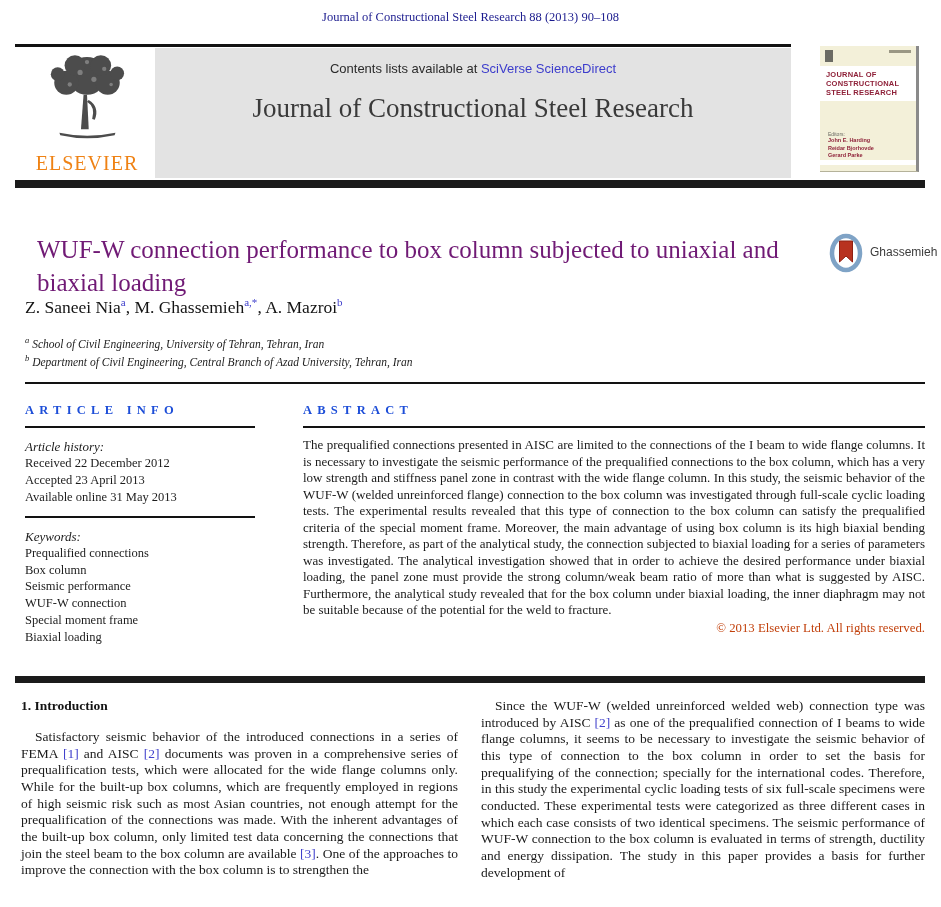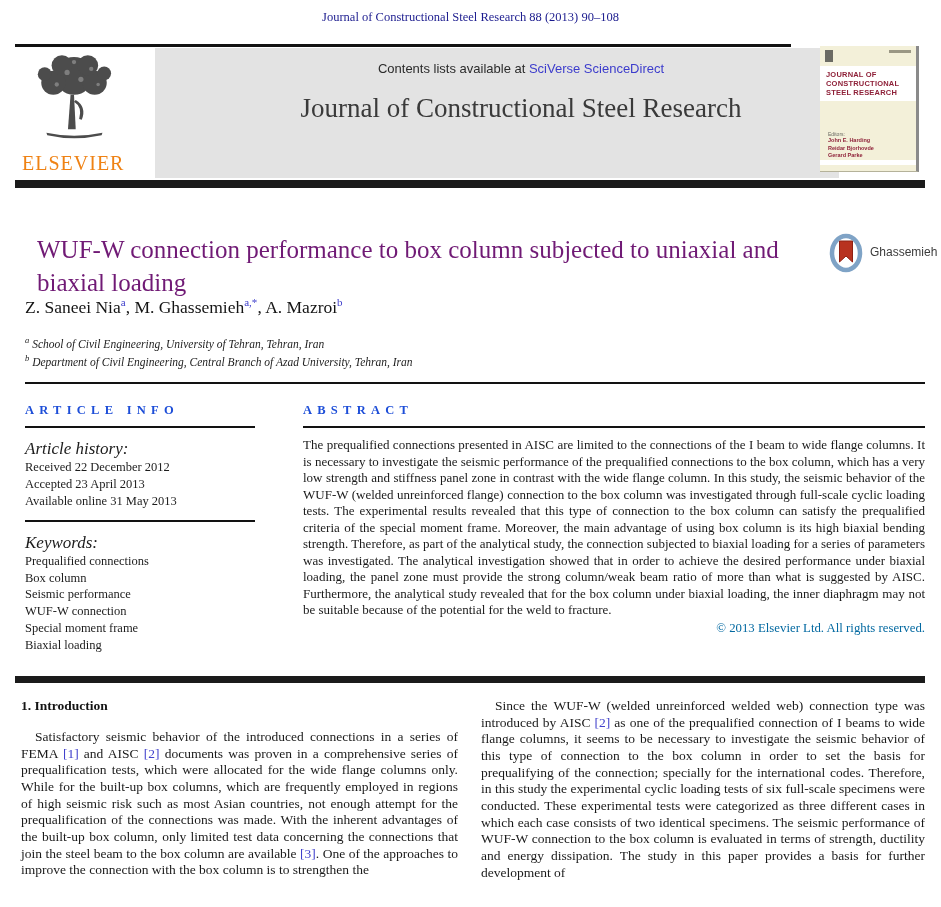--- a/index.html
+++ b/index.html
@@ -4,24 +4,24 @@
 <style>
   html,body{margin:0;padding:0;background:#ffffff;}
   body{width:941px;height:907px;overflow:hidden;font-family:"Liberation Serif",serif;color:#1c1c1c;}
   .page{position:relative;width:941px;height:907px;background:#fff;}
 
   .running-head{position:absolute;top:10px;left:0;width:941px;text-align:center;
     font-size:12.5px;color:#1b1b8e;}
 
   .top-rule{position:absolute;left:15px;top:44px;width:776px;height:3px;background:#121212;}
 
-  .elsevier{position:absolute;left:22px;top:50px;width:130px;height:128px;text-align:left;}
+  .elsevier{position:absolute;left:22px;top:50px;width:130px;height:128px;text-align:center;}
   .elsevier-name{font-size:20px;color:#ef8214;letter-spacing:1px;margin-top:-2px;}
 
-  .masthead{position:absolute;left:155px;top:48px;width:636px;height:130px;background:#e3e3e3;padding-left:48px;}
+  .masthead{position:absolute;left:155px;top:48px;width:636px;height:130px;background:#e3e3e3;}
   .contents-line{margin-top:13px;text-align:center;font-family:"Liberation Sans",sans-serif;
     font-size:13px;color:#2b2b2b;}
   .contents-line .link{color:#3c3ccc;text-decoration:none;}
   .journal-title{margin-top:17px;text-align:center;font-size:27px;color:#3a3a3a;}
 
   .cover{position:absolute;left:820px;top:46px;width:99px;height:126px;background:#f3f0d9;
     border-right:3px solid #8a8a8a;border-bottom:1px solid #b5b29a;box-sizing:border-box;}
   .cover-topband{position:relative;height:20px;}
   .cover-minilogo{position:absolute;left:5px;top:4px;width:8px;height:12px;background:#6b6b63;}
   .cover-issnbar{position:absolute;right:5px;top:4px;width:22px;height:3px;background:#9a9784;}
@@ -50,27 +50,27 @@
   .affils{position:absolute;left:25px;top:336px;font-size:11.5px;font-style:italic;
     line-height:1.55;color:#222;}
   .affil .sup{font-size:8.5px;color:#222;}
 
   .full-rule{position:absolute;left:25px;top:382px;width:900px;height:2px;background:#121212;}
 
   .sec-heading{font-size:12.5px;font-weight:bold;letter-spacing:0.42em;color:#1d4ed8;}
   .heading-rule{height:2px;background:#121212;margin-top:8px;}
 
   .info-col{position:absolute;left:25px;top:403px;width:230px;}
-  .info-label{font-style:italic;font-size:17px;margin-top:11px;}
+  .info-label{font-style:italic;font-size:13px;margin-top:11px;}
   .info-line{font-size:12.5px;line-height:1.34;}
   .mid-rule{height:1.5px;background:#121212;margin-top:11px;}
 
   .abs-col{position:absolute;left:303px;top:403px;width:622px;}
   .abstract-text{margin-top:9px;font-size:13px;line-height:1.27;text-align:justify;color:#1a1a1a;}
-  .copyright{margin-top:2px;text-align:right;font-size:12.8px;color:#0369a1;}
+  .copyright{margin-top:2px;text-align:right;font-size:12.8px;color:#c2410c;}
 
   .body-left{position:absolute;left:21px;top:696px;width:437px;}
   .body-right{position:absolute;left:481px;top:696px;width:444px;}
   .body-sec-heading{font-size:13.5px;font-weight:bold;margin:2px 0 0 0;color:#141414;}
   .body-p{margin:15px 0 0 0;font-size:13.5px;line-height:1.235;text-align:justify;
     text-indent:14px;color:#1a1a1a;}
   .body-right .body-p{margin-top:2px;}
   .ref{color:#4040cc;}
 </style>
 </head>

